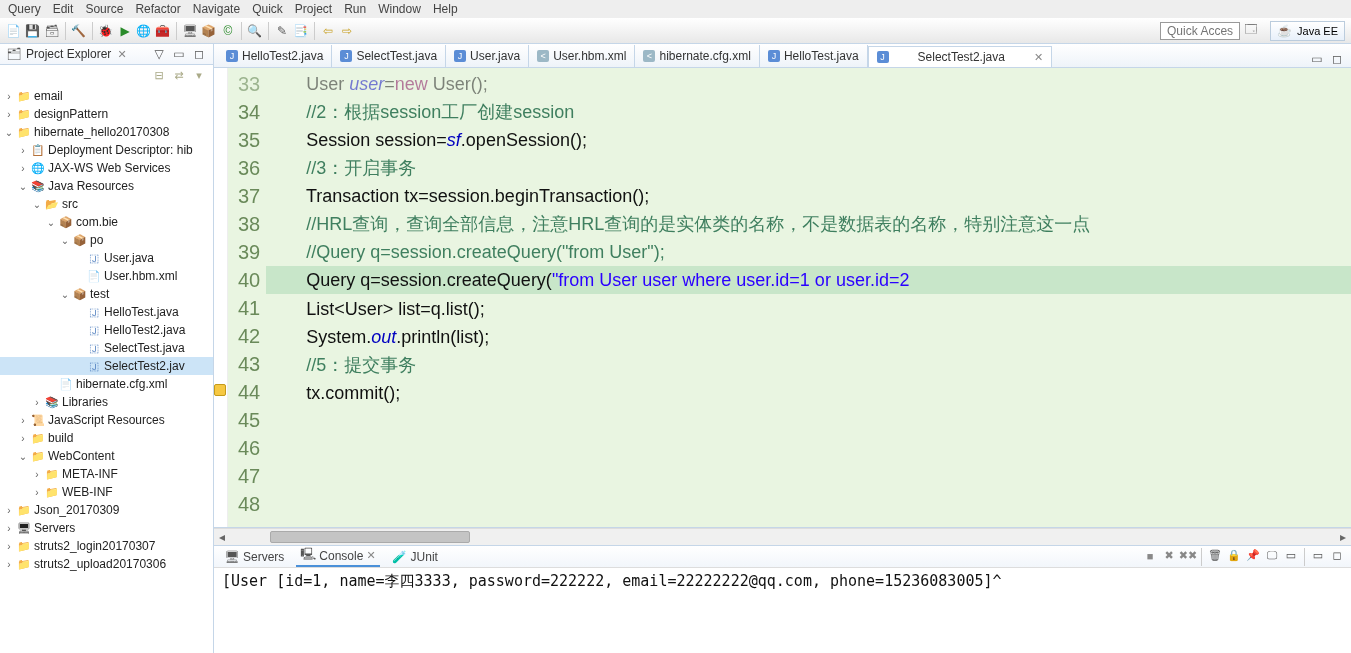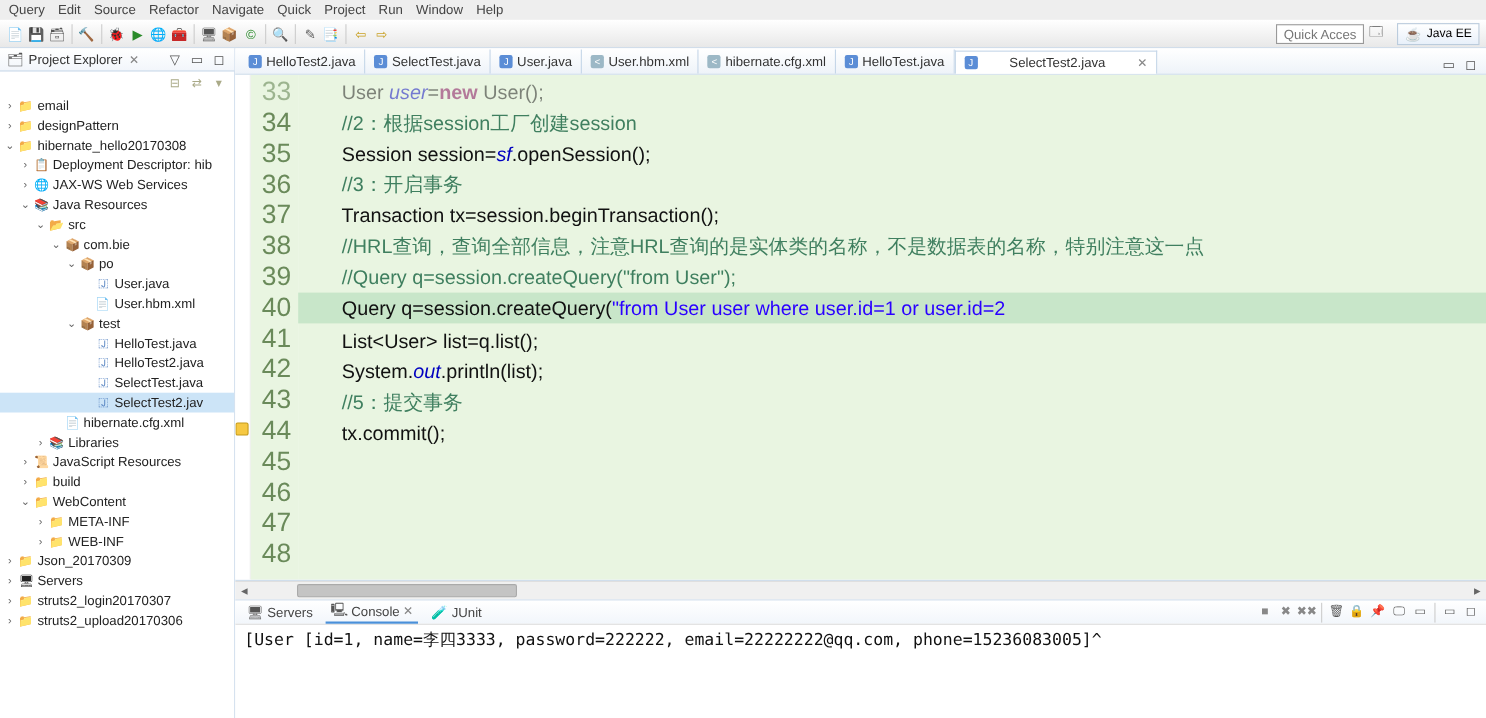--- a/index.html
+++ b/index.html
@@ -38,23 +38,23 @@
 .etab.active { background: #fff; border-top: 1px solid #c5d6e8; border-left: 1px solid #c5d6e8; border-bottom: 1px solid #fff; margin-bottom: -1px; gap: 29px; }
 .etab .close { color: #888; font-size: 11px; }
 .etab .ficon { width: 12px; height: 12px; display: inline-block; }
 .ficon.j { background: #5b8dd6; border-radius: 2px; }
 .ficon.j::after { content: "J"; color: #fff; font-size: 9px; display: block; text-align: center; line-height: 12px; }
 .ficon.x { background: #9cb8c6; border-radius: 2px; }
 .ficon.x::after { content: "<"; color: #fff; font-size: 9px; display: block; text-align: center; line-height: 12px; }
 
 .code-wrap { flex: 1; display: flex; background: #fff; overflow: hidden; position: relative; border-bottom: 1px solid #c5d6e8; }
 .ruler { width: 14px; background: #fff; border-right: 1px solid #eee; }
-.gutter { background: #e9f5e1; color: #6a8a5a; font-family: Consolas, monospace; font-size: 24px; text-align: right; padding: 2px 6px 2px 10px; user-select: none; line-height: 28px; }
+.gutter { background: #e9f5e1; color: #6a8a5a; font-family: Consolas, monospace; font-size: 20px; text-align: right; padding: 2px 6px 2px 10px; user-select: none; line-height: 28px; }
 .code { flex: 1; background: #e9f5e1; font-family: Consolas, "Courier New", monospace; font-size: 18px; line-height: 28px; white-space: pre; overflow: hidden; color: #111; padding: 2px 0; }
-.kw { color: #7f0055; font-weight: bold; }
+.kw { color: #7f0055; font-weight: normal; }
 .cm { color: #3f7f5f; }
 .str { color: #2a00ff; }
 .fld { color: #0000c0; font-style: italic; }
 .st { color: #0000c0; font-style: italic; }
 .hl-line { background: #c8e6c9; display: inline-block; width: 100%; }
 .hscroll { height: 17px; background: #f0f0f0; border-top: 1px solid #ddd; display: flex; align-items: center; }
 .hscroll .thumb { height: 12px; background: #c4c4c4; border: 1px solid #aaa; border-radius: 2px; margin-left: 40px; width: 200px; }
 .lb { width: 16px; text-align: center; color: #666; }
 
 .bottom { height: 120px; border-top: 1px solid #c5d6e8; background: #fff; display: flex; flex-direction: column; }

